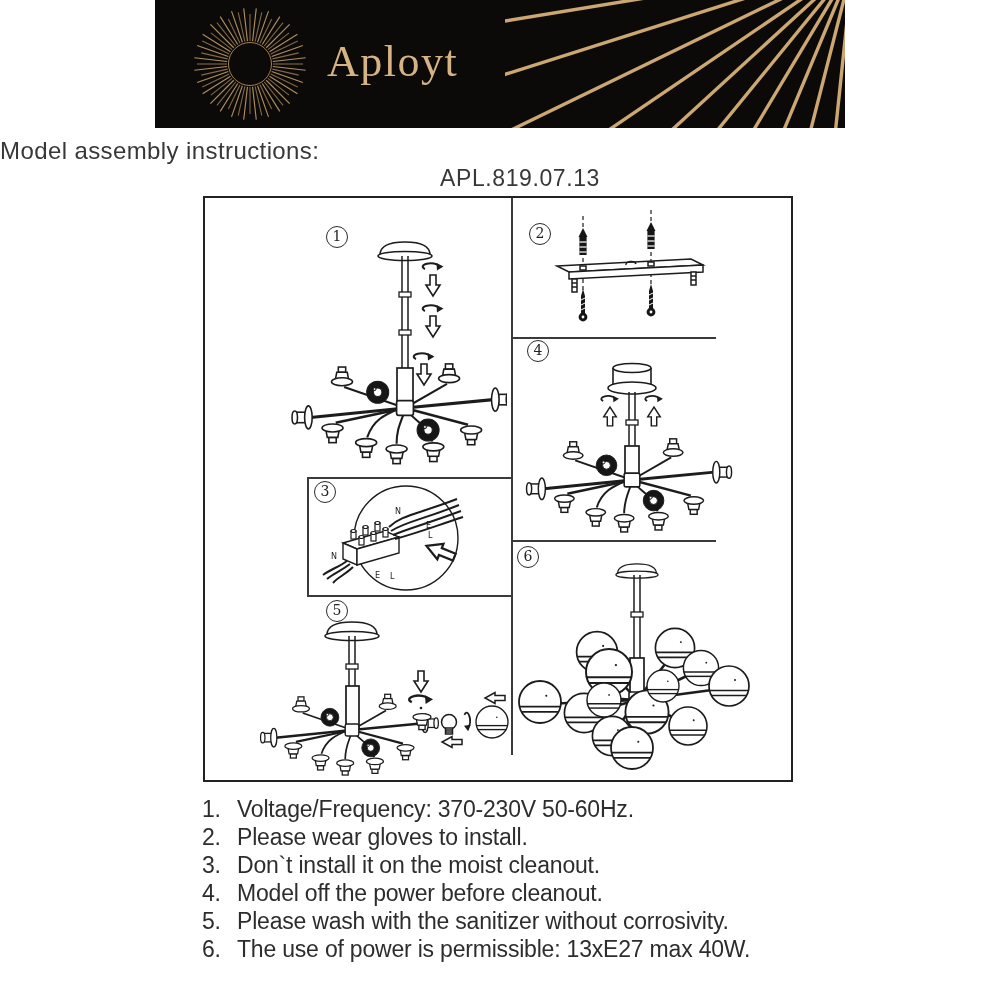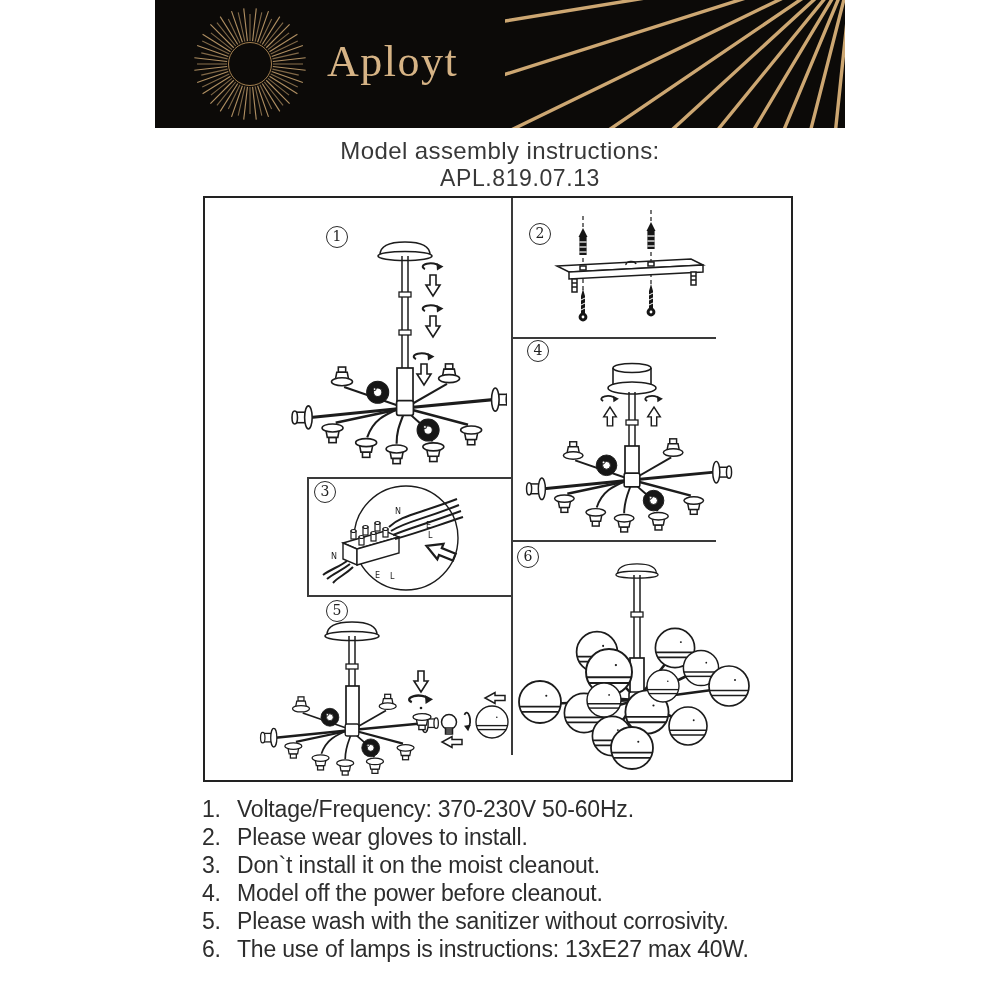--- a/index.html
+++ b/index.html
@@ -8,21 +8,21 @@
 
   
   .banner{position:absolute;left:155px;top:0;width:690px;height:128px;background:#0c0a08;overflow:hidden;}
   .logo-svg{position:absolute;left:33px;top:2px;}
   .brand{position:absolute;left:172px;top:50%;transform:translateY(-54%);
          font-family:Liberation Serif, serif;font-weight:400;
          font-size:44px;letter-spacing:1.5px;color:#d6b385;}
   .banner-rays{position:absolute;right:0;top:0;}
 
   
-  .title-line1{position:absolute;left:0;top:137px;width:1000px;text-align:center;
+  .title-line1{position:absolute;left:0;top:137px;width:1000px;
                font-size:24px;letter-spacing:.4px;color:#383838;}
   .title-line2{position:absolute;left:0;top:165px;width:1000px;text-align:center;
                font-size:23px;letter-spacing:.6px;color:#383838;padding-left:20px;}
 
   
   .diagram-box{position:absolute;left:203px;top:196px;width:586px;height:582px;
                border:2px solid #222;background:#fff;}
   .vline{position:absolute;left:306px;top:0;width:2px;height:557px;background:#3a3a3a;}
   .hline1{position:absolute;left:306px;top:139px;width:205px;height:2px;background:#3a3a3a;}
   .hline2{position:absolute;left:306px;top:342px;width:205px;height:2px;background:#3a3a3a;}
@@ -411,17 +411,17 @@
     <div class="inst-row">
       <span class="inst-num">4.</span>
       <span class="inst-text">Model off the power before cleanout.</span>
     </div>
     <div class="inst-row">
       <span class="inst-num">5.</span>
       <span class="inst-text">Please wash with the sanitizer without corrosivity.</span>
     </div>
     <div class="inst-row">
       <span class="inst-num">6.</span>
-      <span class="inst-text">The use of lamps is instructions: 13xE27 max 40W.</span>
+      <span class="inst-text">The use of power is permissible: 13xE27 max 40W.</span>
     </div>
   </div>
 
 </div>
 
 </body></html>

